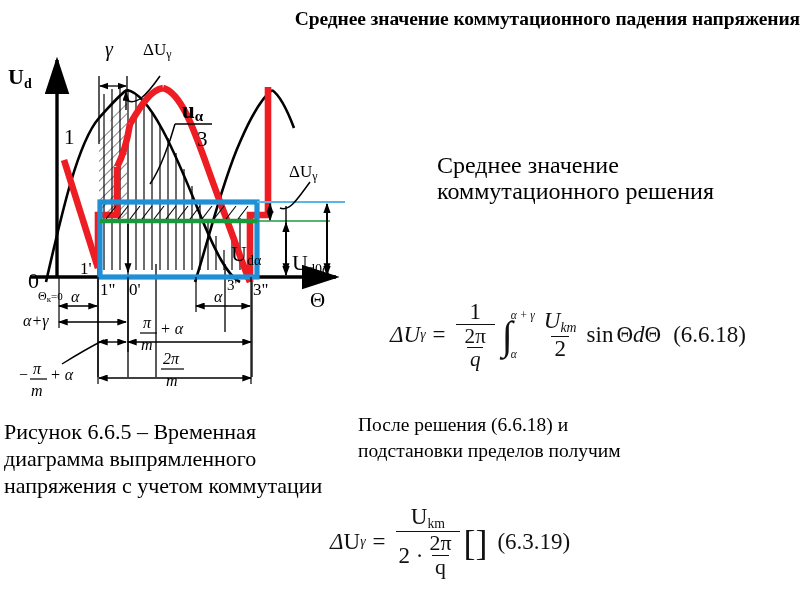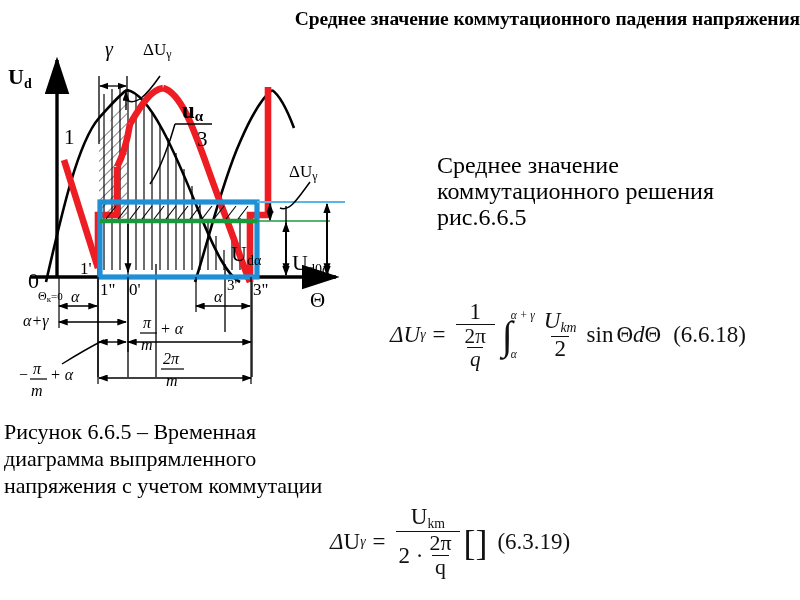--- a/index.html
+++ b/index.html
@@ -259,21 +259,20 @@
       <text x="31" y="364" font-size="16" font-style="italic">m</text>
       <text x="50" y="348" font-size="16" font-style="italic">+ α</text>
     </g>
   </g>
 </svg>
 </div>
 
 <div class="abs textblock" id="right-note">
   <div>Среднее значение</div>
   <div>коммутационного решения</div>
-  <div>рис.6.6.5</div>
 </div>
 
 <div class="abs math" id="eq1">
   <span class="row">
     <span class="it">Δ</span>
       <span class="it">U</span>
       <span class="sub">γ</span>
     <span style="margin:0 7px">=</span>
 
     <span class="frac">
@@ -301,20 +300,22 @@
     <span style="margin-left:3px">Θ</span>
     <span class="it">d</span>
     <span>Θ</span>
     <span class="tag">(6.6.18)</span>
   </span>
 </div>
 
 <div class="abs textblock" id="fig-caption">Рисунок 6.6.5 – Временная диаграмма выпрямленного напряжения с учетом коммутации</div>
 
 <div class="abs textblock" id="after-note">
+  <div>После решения (6.6.18) и</div>
+  <div>подстановки пределов получим</div>
 </div>
 
 <div class="abs math" id="eq2">
   <span class="row">
     <span class="it">Δ</span>
       <span>U</span>
       <span class="sub">γ</span>
     <span style="margin:0 7px">=</span>
 
     <span class="frac">

